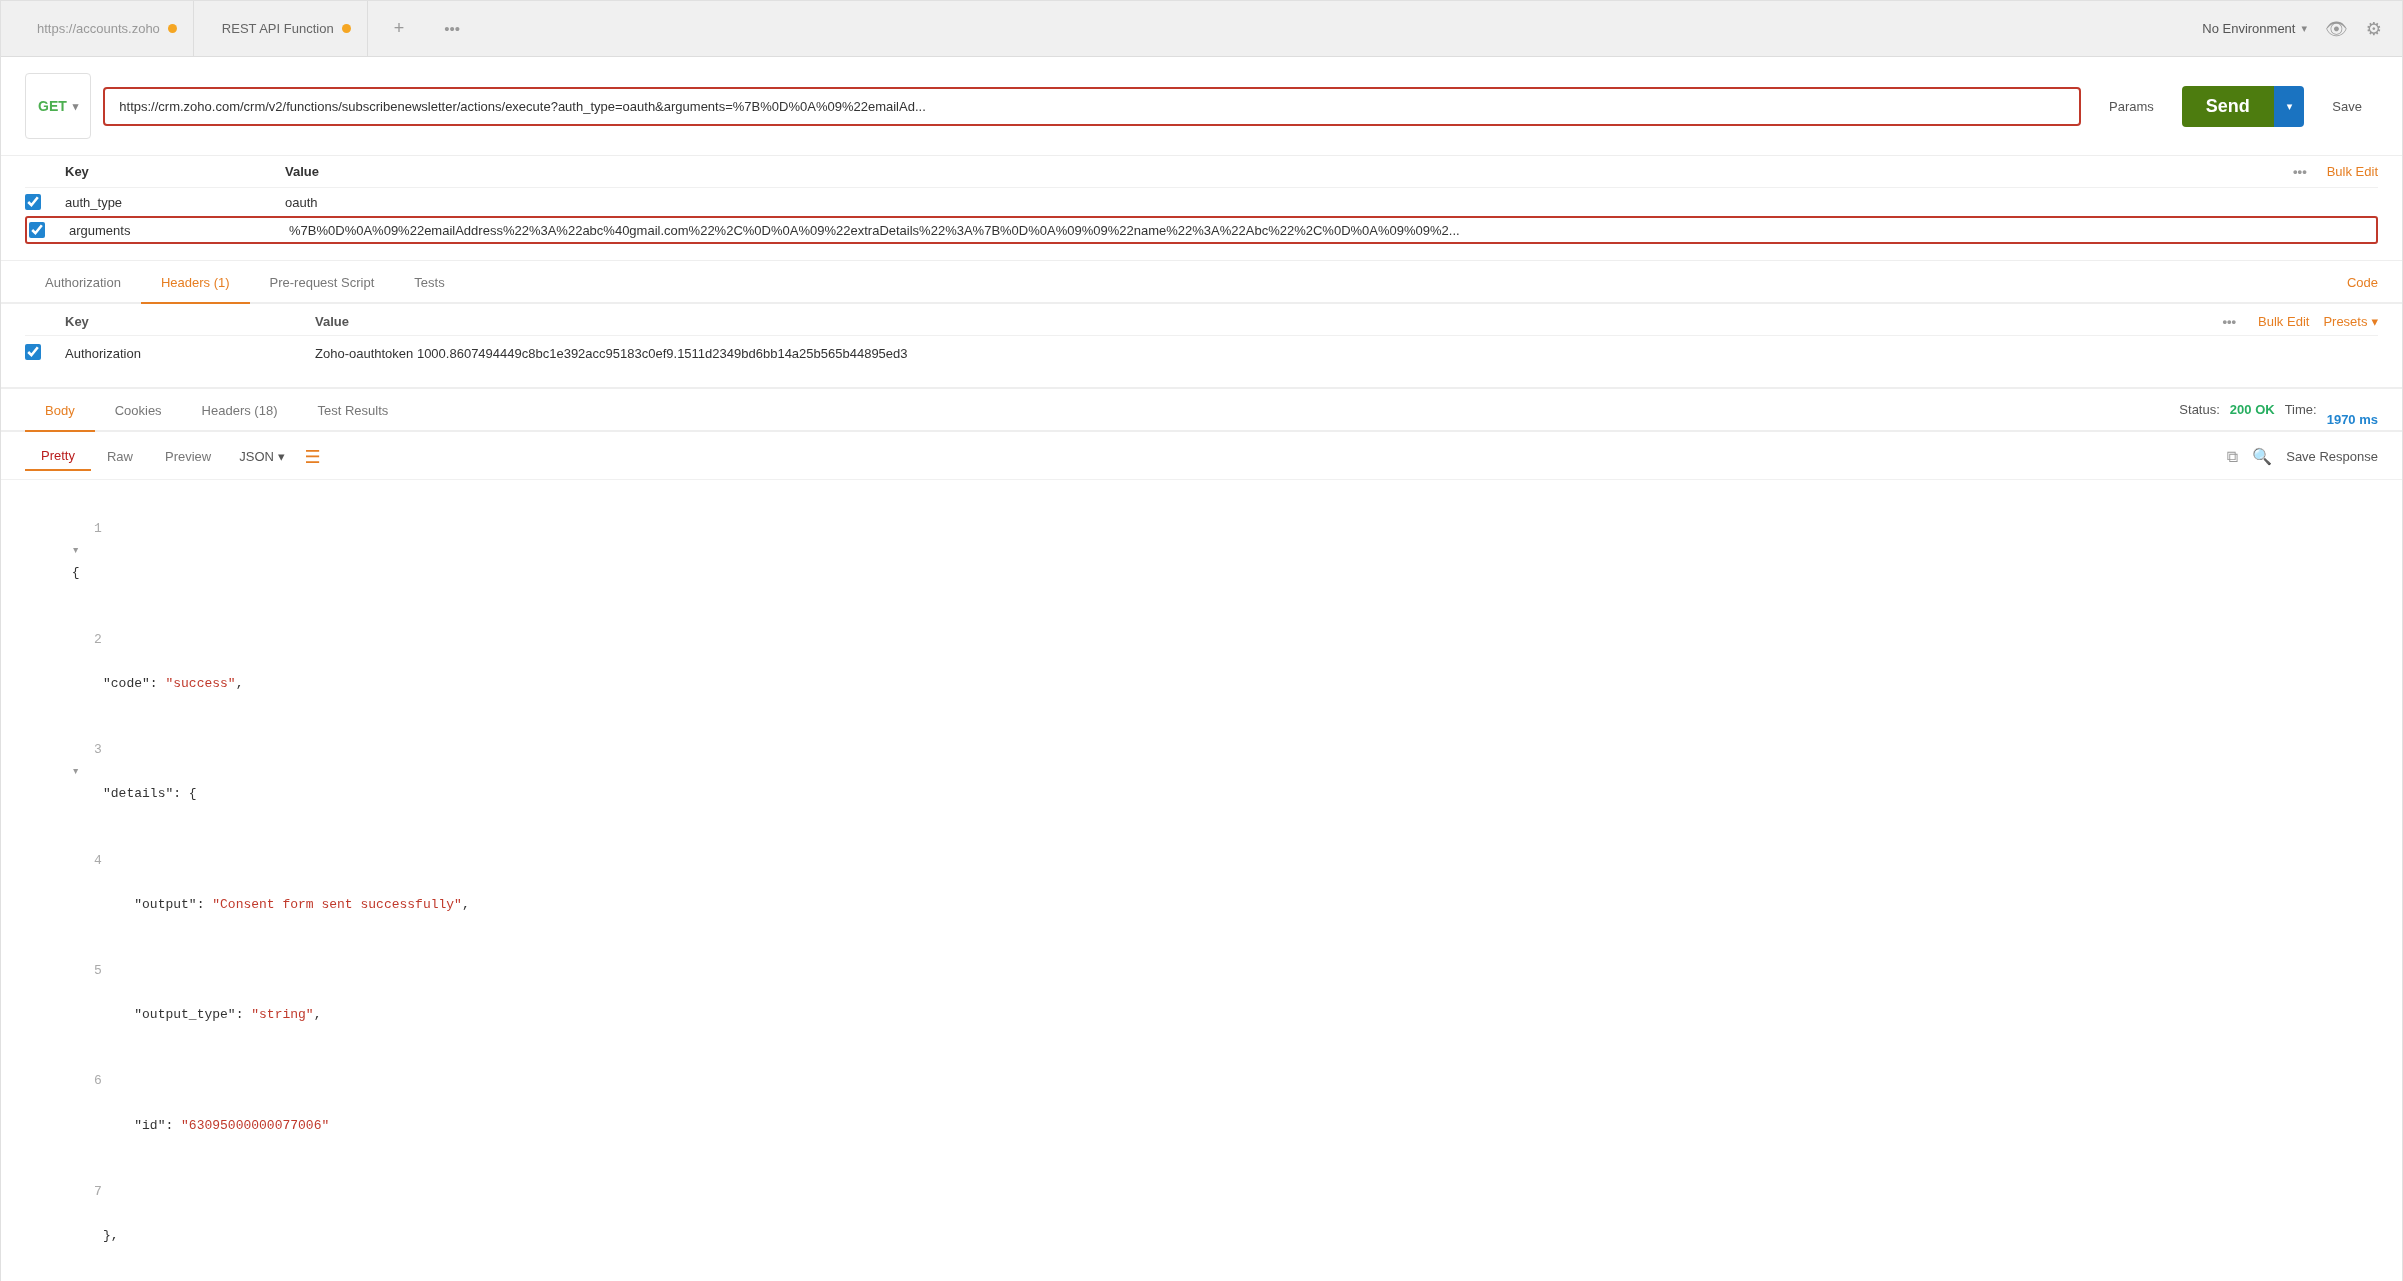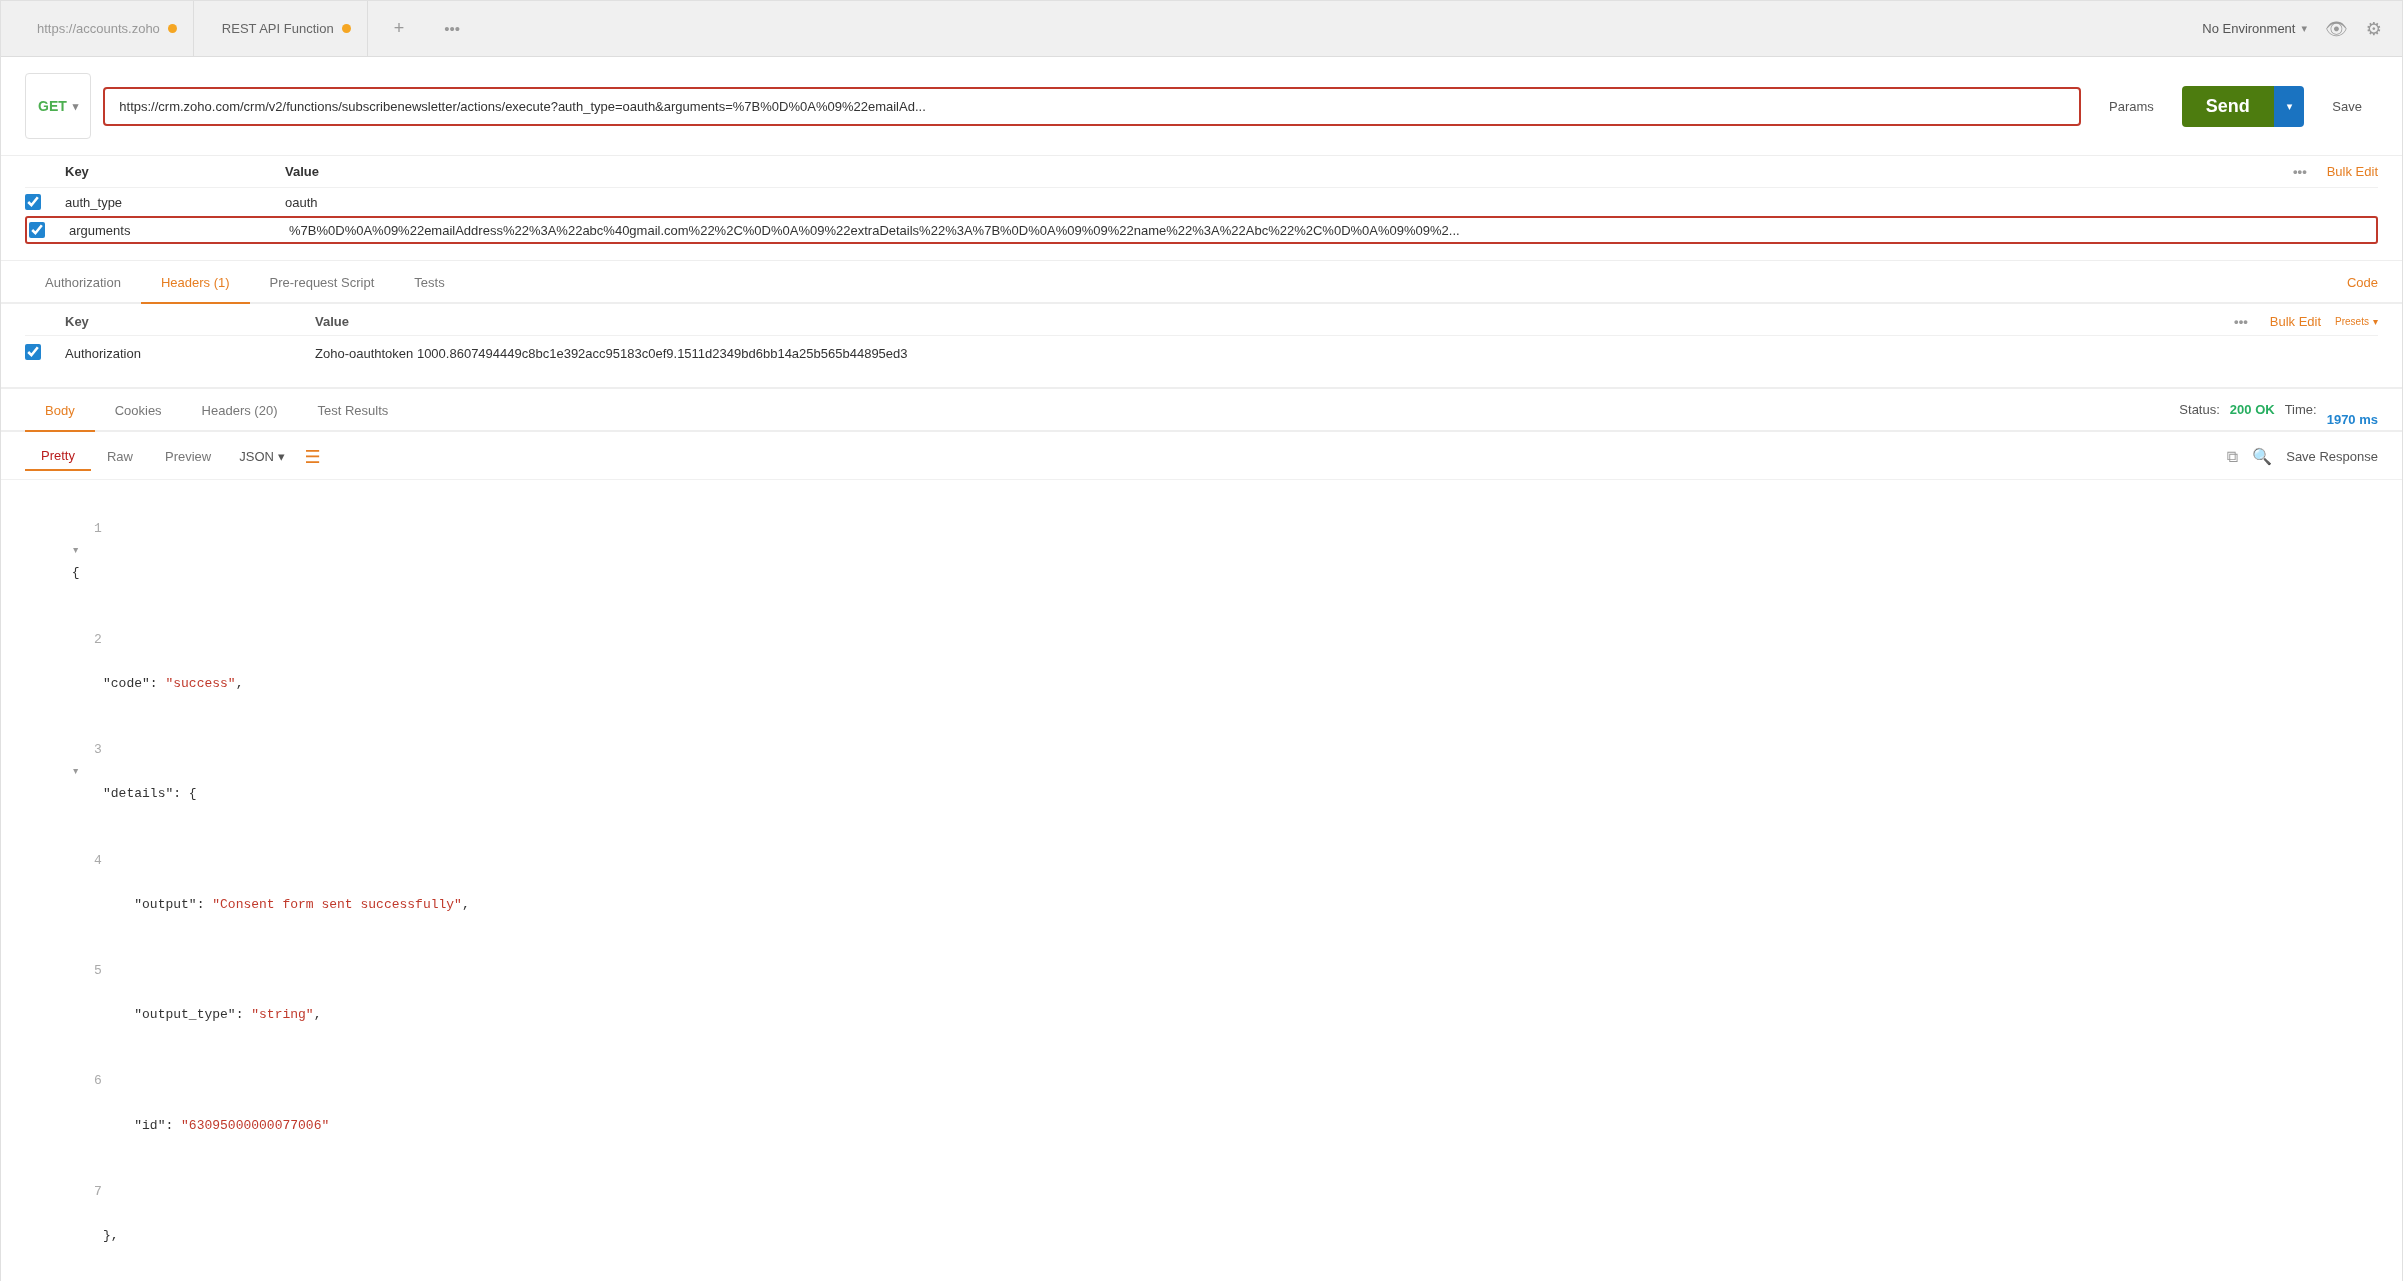--- a/index.html
+++ b/index.html
@@ -270,21 +270,21 @@
     .h-col-key { width: 250px; }
     .h-col-value { flex: 1; }
     .h-col-actions {
       margin-left: auto;
       display: flex;
       align-items: center;
       gap: 14px;
     }
     .presets-btn {
       color: #e67e22;
-      font-size: 10px;
+      font-size: 13px;
       cursor: pointer;
       background: none;
       border: none;
       display: flex;
       align-items: center;
       gap: 4px;
     }
     .header-row {
       display: flex;
       align-items: center;
@@ -489,21 +489,21 @@
         <input type="checkbox" class="checkbox" checked="" style="">
       </div>
       <div class="h-col-key">Authorization</div>
       <div class="h-col-value">Zoho-oauthtoken 1000.8607494449c8bc1e392acc95183c0ef9.1511d2349bd6bb14a25b565b44895ed3</div>
     </div>
   </div>
 
   <div class="response-tabs-bar">
     <div class="response-tab active">Body</div>
     <div class="response-tab">Cookies</div>
-    <div class="response-tab">Headers (20)</div>
+    <div class="response-tab">Headers (18)</div>
     <div class="response-tab">Test Results</div>
     <div class="response-meta">
       <span>Status:</span>
       <span class="status-ok">200 OK</span>
       <span>Time:</span>
       <span class="time-val">1970 ms</span>
     </div>
   </div>
 
   <div class="format-tabs-bar">

